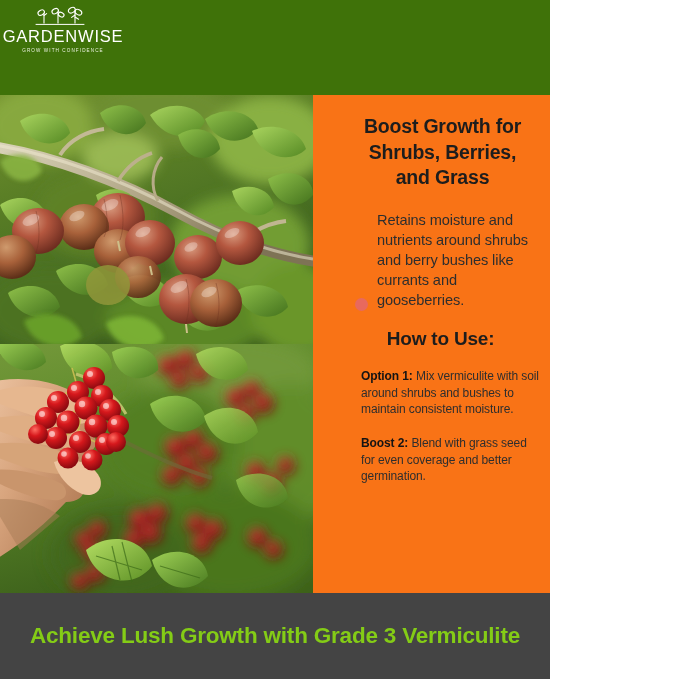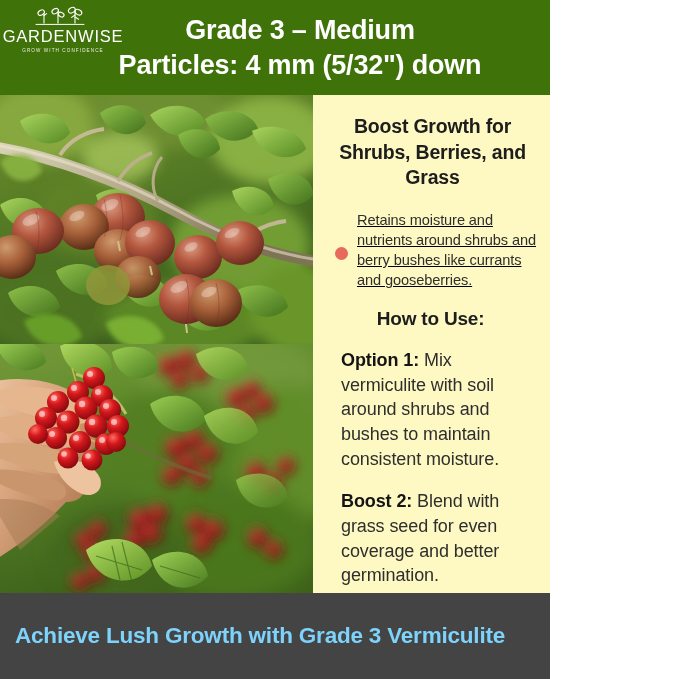--- a/index.html
+++ b/index.html
@@ -64,21 +64,22 @@
     letter-spacing: -0.2px;
     font-family: "Liberation Sans", sans-serif;
   }
   .header-title .line2 { display: block; }
 
   
   .body-row {
     flex: 1 1 auto;
     display: flex;
     height: 498px;
-    background: #fef9c3;
+    background: #f97316;
+    gap: 20px;
   }
 
   
   .photos {
     width: 313px;
     flex: 0 0 313px;
     display: flex;
     flex-direction: column;
     overflow: hidden;
   }
@@ -102,23 +103,22 @@
     color: #1d1d1d;
     padding: 0 14px 0 0;
     letter-spacing: -0.2px;
   }
   .bullets {
     margin-top: 20px;
     list-style: none;
   }
   .bullet {
     display: flex;
-    align-items: center;
+    align-items: flex-end;
     margin-bottom: 17px;
-    text-decoration: underline;
   }
   .bullet-dot {
     flex: 0 0 13px;
     width: 13px; height: 13px;
     border-radius: 50%;
     background: #e8695d;
     margin-top: 4px;
     margin-right: 9px;
   }
   .bullet-text {
@@ -129,45 +129,45 @@
   }
   .howto-heading {
     text-align: center;
     font-weight: bold;
     font-size: 19px;
     color: #1d1d1d;
     padding-right: 18px;
     letter-spacing: -0.2px;
   }
   .option {
-    font-size: 18px;
+    font-size: 12px;
     line-height: 1.37;
     color: #2e2e2e;
     margin-top: 18px;
     padding-left: 6px;
     padding-right: 4px;
     letter-spacing: -0.1px;
   }
   .option b { font-weight: bold; color: #141414; }
 
   
   .footer {
     flex: 0 0 86px;
     height: 86px;
     background: #444444;
     display: flex;
     align-items: center;
     justify-content: center;
   }
   .footer-text {
-    color: #7dd3fc;
+    color: #84cc16;
     font-weight: bold;
     font-size: 22.5px;
     line-height: 1.33;
-    text-align: left;
+    text-align: center;
     width: 520px;
     letter-spacing: -0.2px;
   }
 </style>
 </head>
 <body>
 
 <div class="page">
 
   <div class="header">
@@ -190,24 +190,20 @@
           <path d="M43 9 L39.6 11.4"></path>
           <path d="M43 11 L46.6 13.2"></path>
 
           <path d="M4 18.4 L52 18.4" stroke-width="1"></path>
         </g>
       </svg>
       <div class="logo-word">GARDENWISE</div>
       <div class="logo-tag">GROW WITH CONFIDENCE</div>
     </div>
 
-    <div class="header-title">
-      <span class="line1">Grade 3 – Medium</span>
-      <span class="line2">Particles: 4 mm (5/32") down</span>
-    </div>
   </div>
 
   <div class="body-row">
 
     <div class="photos">
 
       <div class="photo photo-top">
         <svg viewBox="0 0 313 249" preserveAspectRatio="xMidYMid slice">
           <defs>
             <radialGradient id="gbBerry" cx="36%" cy="30%" r="72%">

